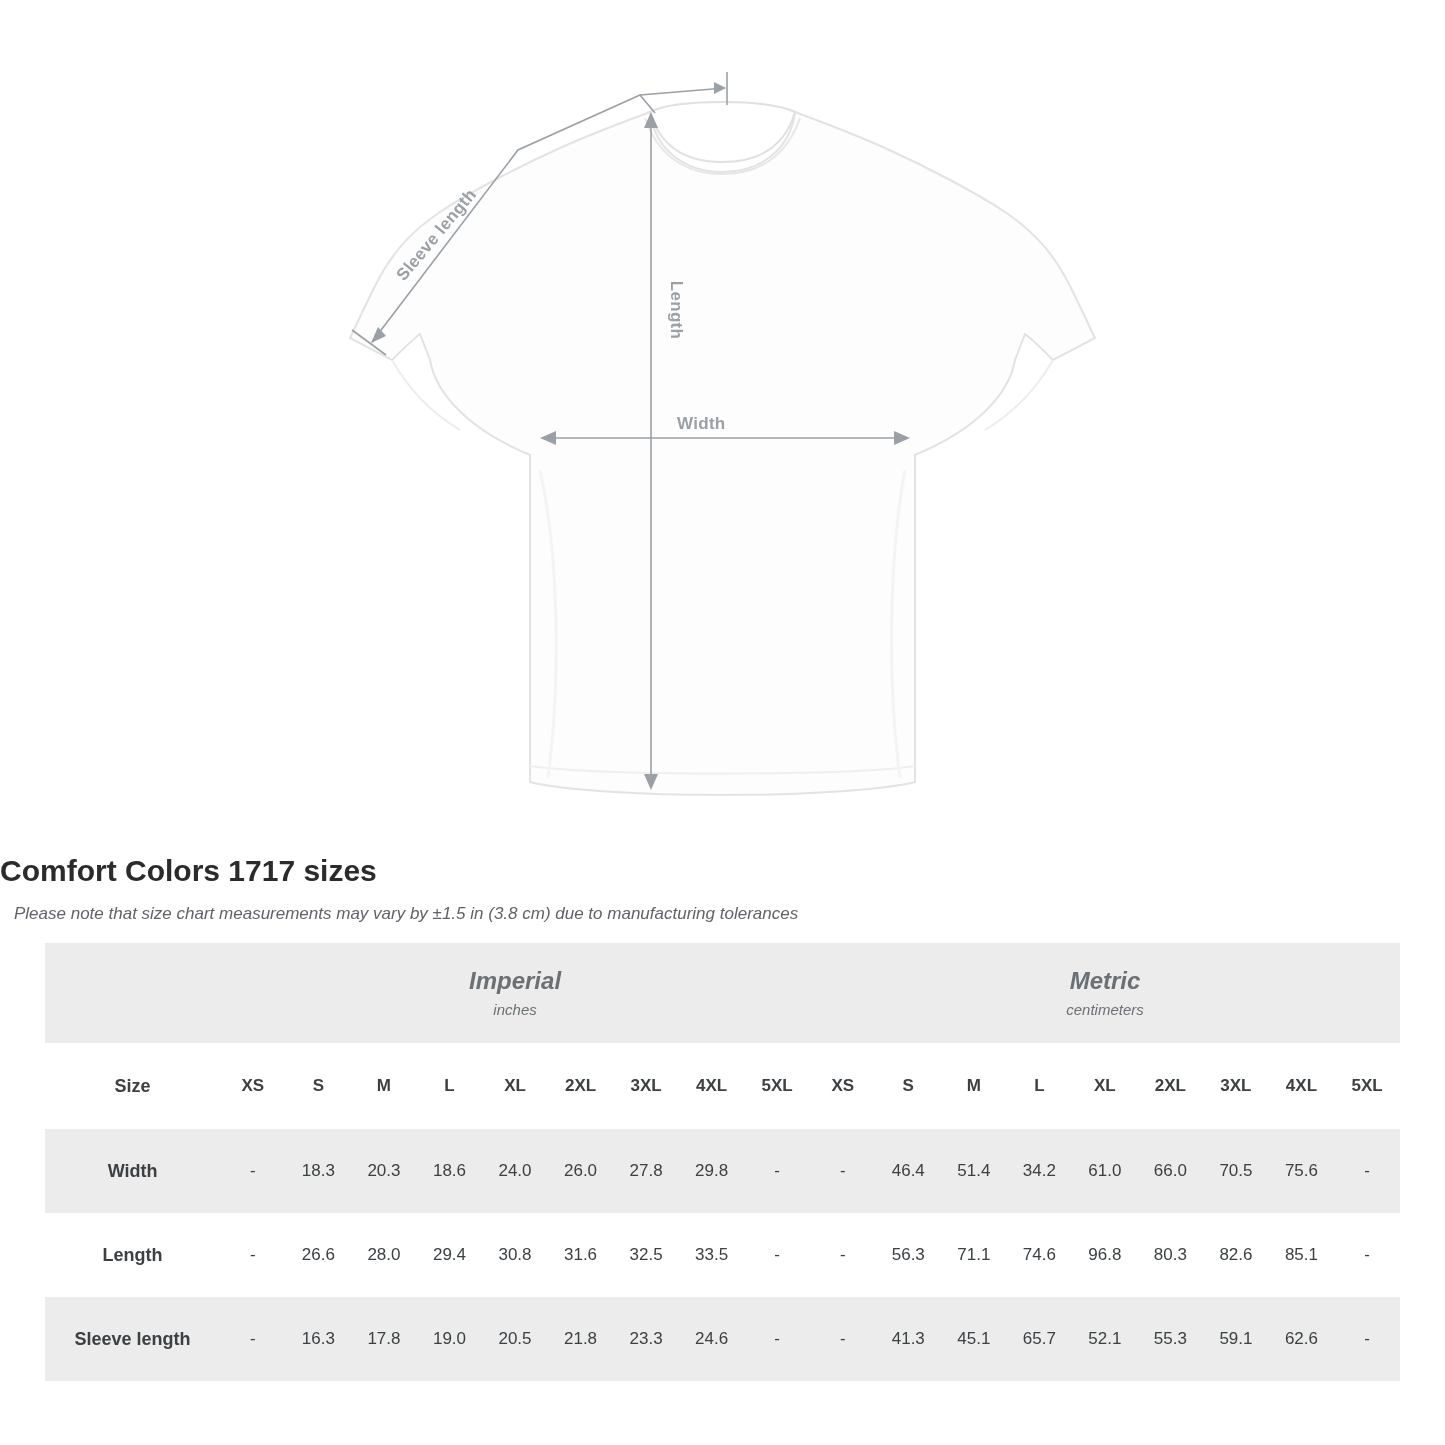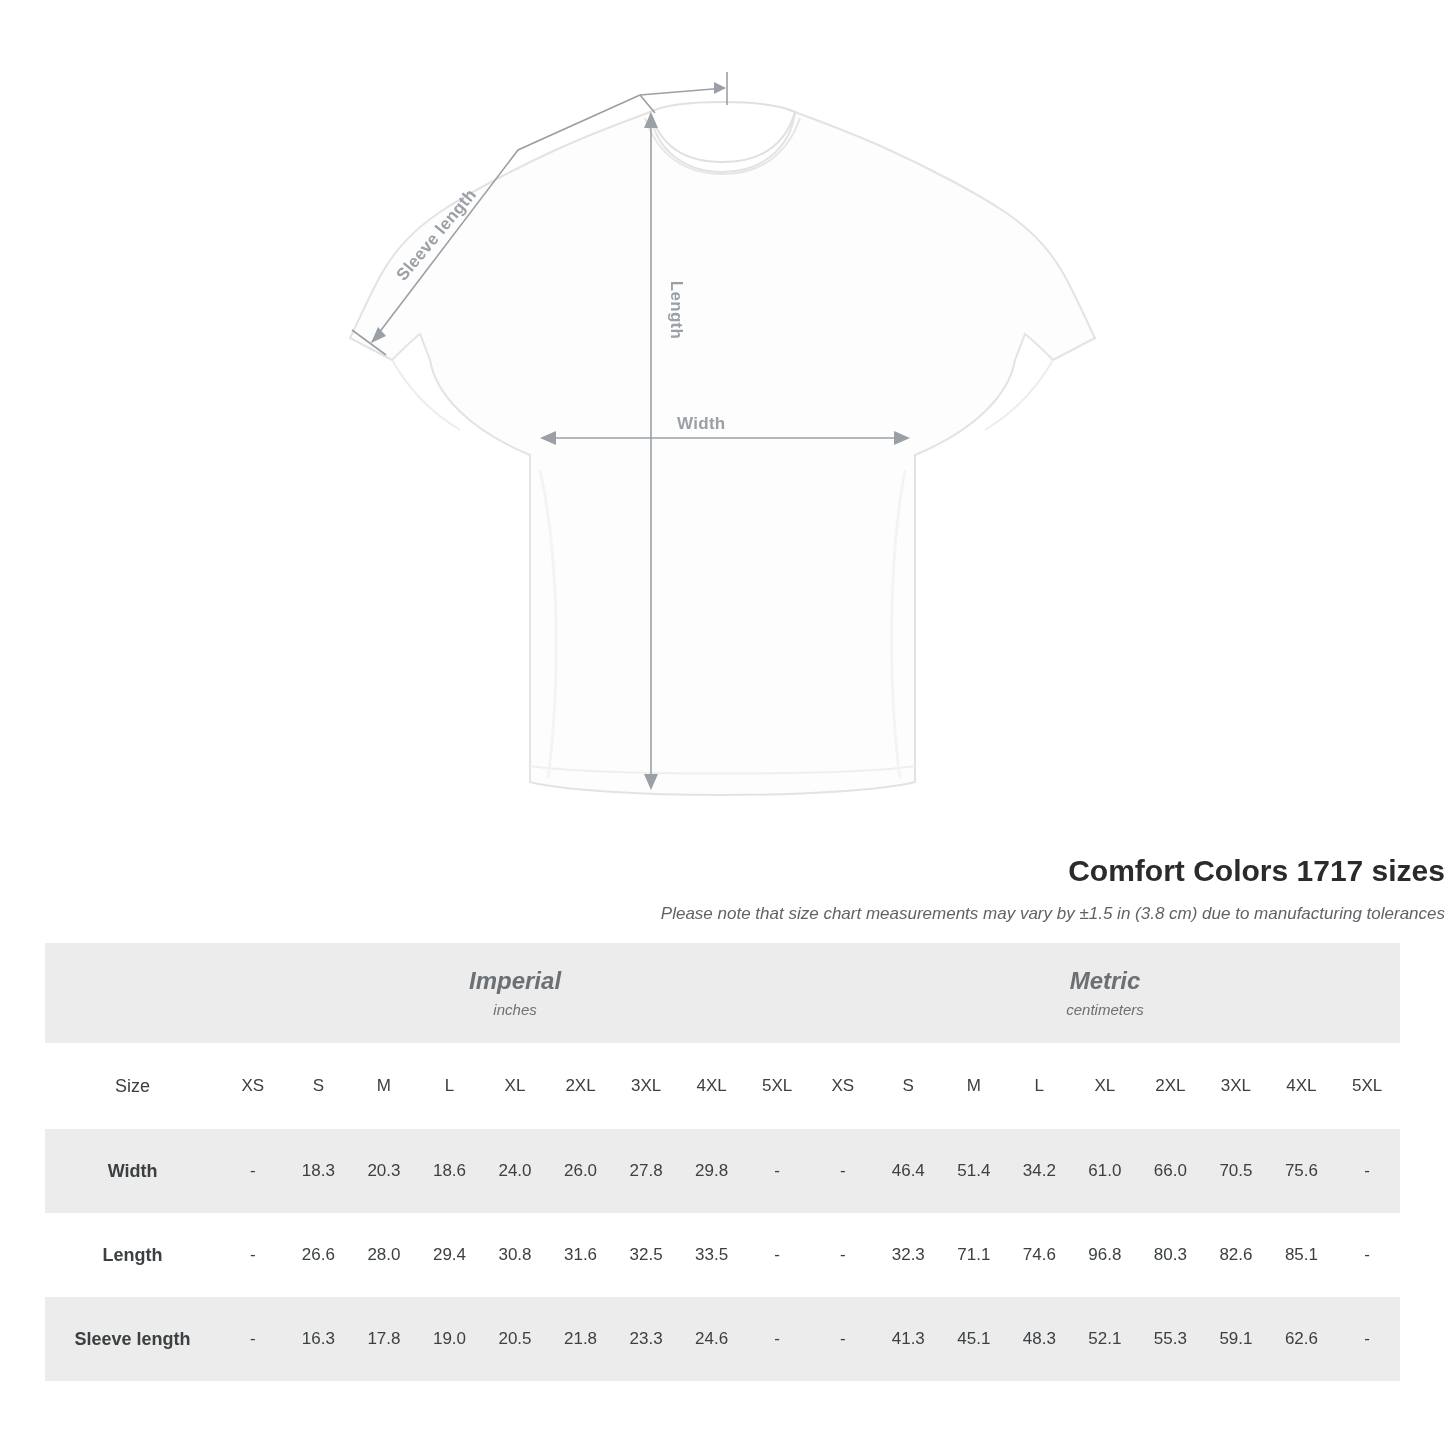--- a/index.html
+++ b/index.html
@@ -53,21 +53,21 @@
     width: 80px;
     text-align: center;
   }
   .label-width {
     left: 677px;
     top: 414px;
   }
 
   
   .title-block {
-    text-align: right;
+    text-align: left;
     margin-top: 24px;
   }
   .chart-title {
     font-size: 30px;
     font-weight: bold;
     color: #2b2b2b;
     margin: 0;
   }
   .chart-note {
     font-size: 17px;
@@ -105,21 +105,21 @@
   }
   .unit-sub {
     font-size: 15px;
     font-style: italic;
     color: #6b7075;
     margin-top: 6px;
   }
   .head-row td {
     height: 84px;
     font-size: 17px;
-    font-weight: normal;
+    font-weight: bold;
     color: #3c4043;
     background: #ffffff;
   }
   .head-row td.rowhead {
     font-size: 18px;
   }
   .data-row td {
     height: 82px;
     font-size: 17px;
     color: #3c4043;
@@ -301,21 +301,21 @@
           <td>-</td>
           <td>26.6</td>
           <td>28.0</td>
           <td>29.4</td>
           <td>30.8</td>
           <td>31.6</td>
           <td>32.5</td>
           <td>33.5</td>
           <td>-</td>
           <td>-</td>
-          <td>32.3</td>
+          <td>56.3</td>
           <td>71.1</td>
           <td>74.6</td>
           <td>96.8</td>
           <td>80.3</td>
           <td>82.6</td>
           <td>85.1</td>
           <td>-</td>
         </tr>
 
         <tr class="data-row shaded">
@@ -325,21 +325,21 @@
           <td>17.8</td>
           <td>19.0</td>
           <td>20.5</td>
           <td>21.8</td>
           <td>23.3</td>
           <td>24.6</td>
           <td>-</td>
           <td>-</td>
           <td>41.3</td>
           <td>45.1</td>
-          <td>48.3</td>
+          <td>65.7</td>
           <td>52.1</td>
           <td>55.3</td>
           <td>59.1</td>
           <td>62.6</td>
           <td>-</td>
         </tr>
       </tbody>
     </table>
   </div>
 

